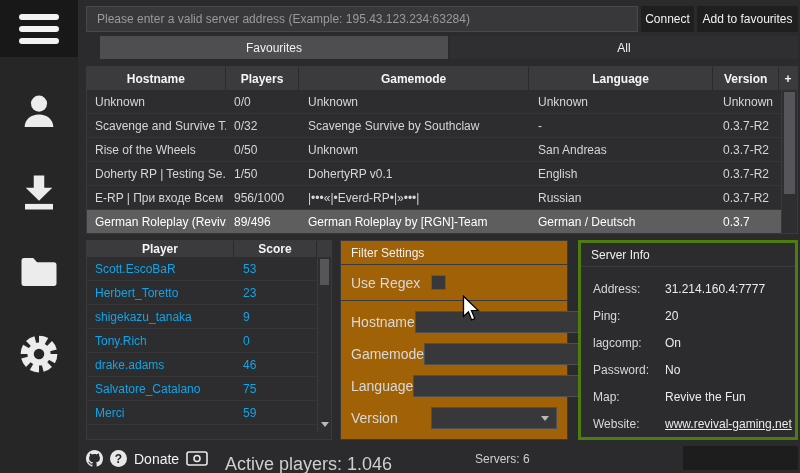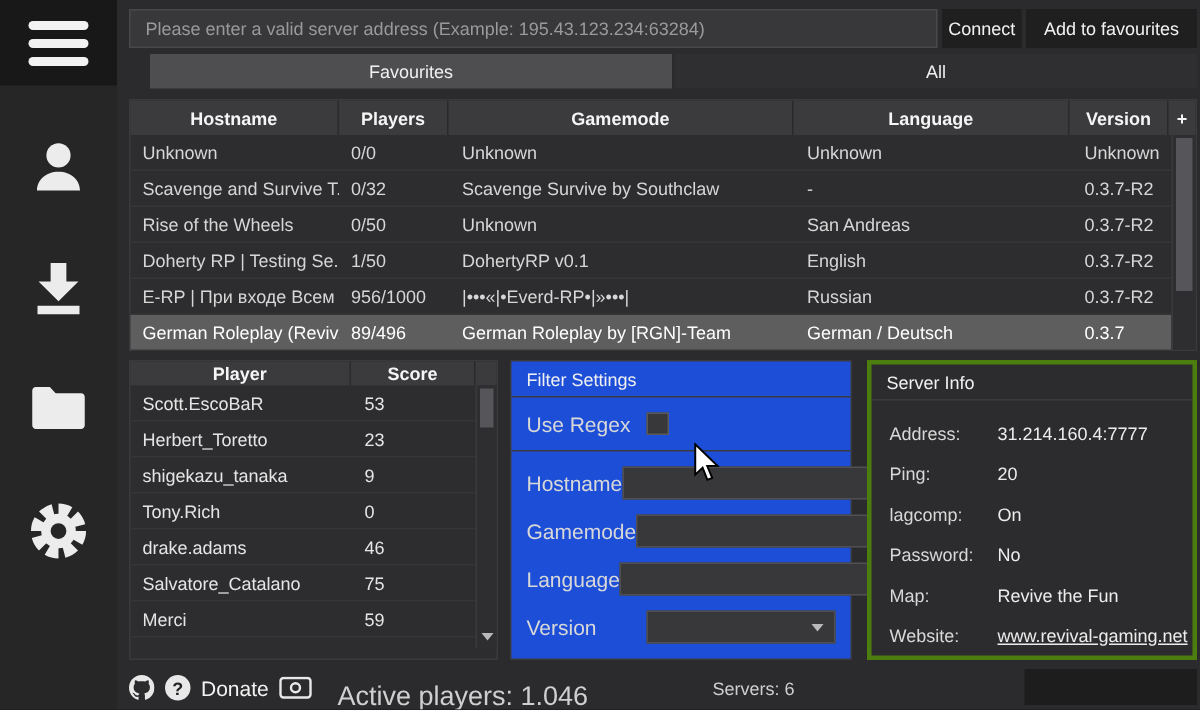--- a/index.html
+++ b/index.html
@@ -18,21 +18,21 @@
   .side-btn svg { width:42px; height:42px; display:block; }
 
   
   .topbar { position:absolute; left:86px; top:6px; width:712px; height:26px; display:flex; gap:3px; }
   .addr-input { flex:1; background:#38383b; border:1px solid #48484b; color:#14b8a6; padding:0 10px;
                 font:12px "Liberation Sans","DejaVu Sans",sans-serif; outline:none; }
   .addr-input::placeholder { color:#9a9a9a; }
   .btn { background:#1f1f1f; color:#f2f2f2; font-size:12px; display:flex; align-items:center;
          justify-content:center; cursor:pointer; }
   .btn-connect { width:53px; }
-  .btn-fav { width:114px; }
+  .btn-fav { width:101px; }
 
   
   .tabs { position:absolute; left:86px; top:36px; width:712px; height:23px; display:flex; gap:2px;padding-left:14px; }
   .tab { flex:1; display:flex; align-items:center; justify-content:center; font-size:12px;
          color:#f0f0f0; background:#2f2f31; cursor:pointer; }
   .tab.selected { background:#4e4e50; }
 
   
   .table { position:absolute; left:86px; top:66px; width:712px; height:168px;
            background:#2d2d2f; border:1px solid #3a3a3c; }
@@ -57,33 +57,33 @@
   
   .pp { position:absolute; left:86px; top:240px; width:246px; height:200px;
         background:#2d2d2f; border:1px solid #3a3a3c; }
   .pp-head { display:flex; height:16px; background:#3b3b3d; }
   .pp-th { display:flex; align-items:center; justify-content:center; font-weight:bold; font-size:12px;
            color:#f5f5f5; border-right:1px solid #2a2a2a; cursor:pointer; }
   .p-name{width:148px} .p-score{width:84px} .p-scr{width:14px; border-right:none;}
   .pp-body { position:relative; height:175px; }
   .pp-rows { width:232px; }
   .pp-row { display:flex; height:24px; border-bottom:1px solid #363638; font-size:12px;
-            color:#e5e5e5; align-items:center; cursor:pointer; }
+            color:#0ea5e9; align-items:center; cursor:pointer; }
   .pp-cell { padding-left:8px; overflow:hidden; white-space:nowrap; }
   .pp-scroll { position:absolute; right:0; top:0; bottom:0; width:14px; background:#2e2e30;
                border-left:1px solid #3a3a3c; cursor:pointer; }
   .pp-thumb { position:absolute; left:2px; right:2px; top:2px; height:26px; background:#56565a; }
   .pp-down { position:absolute; left:0; right:0; bottom:2px; height:12px; display:flex;
              align-items:center; justify-content:center; }
   .tri-down { width:0; height:0; border-left:4px solid transparent; border-right:4px solid transparent;
               border-top:5px solid #b9b9b9; }
 
   
   .fp { position:absolute; left:340px; top:240px; width:228px; height:200px;
-        background:#1d4ed8; border:1px solid #3a3a3c; }
+        background:#a16207; border:1px solid #3a3a3c; }
   .regex-row { height:36px; display:flex; align-items:center; padding:0 10px;
                border-bottom:1px solid #3a3a3c; }
   .fp-label { font-size:14px; color:#d8d8d8; width:80px; }
   .checkbox { width:15px; height:15px; background:#38383b; border:1px solid #5a5a5d; cursor:pointer; }
   .fp-fields { padding:10px 10px 0 10px; }
   .fp-row { display:flex; align-items:center; height:22px; margin-bottom:10px; }
   .fp-input { flex:1; height:22px; background:#38383b; border:1px solid #4f4f52; color:#ddd;
               font:12px "Liberation Sans","DejaVu Sans",sans-serif; padding:0 6px; outline:none; }
   .fp-select { flex:1; height:22px; background:#38383b; border:1px solid #4f4f52; display:flex;
                align-items:center; justify-content:flex-end; padding-right:7px; cursor:pointer; }

